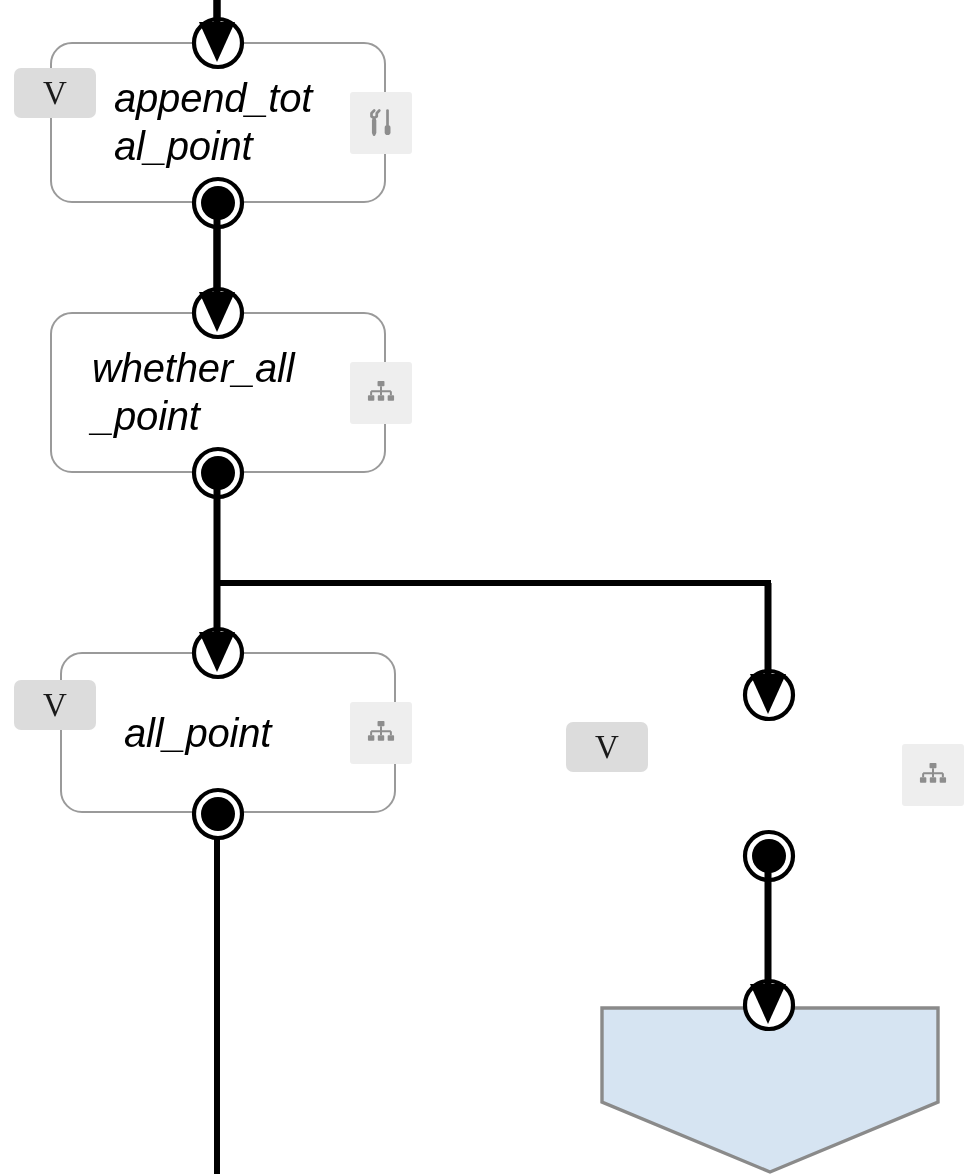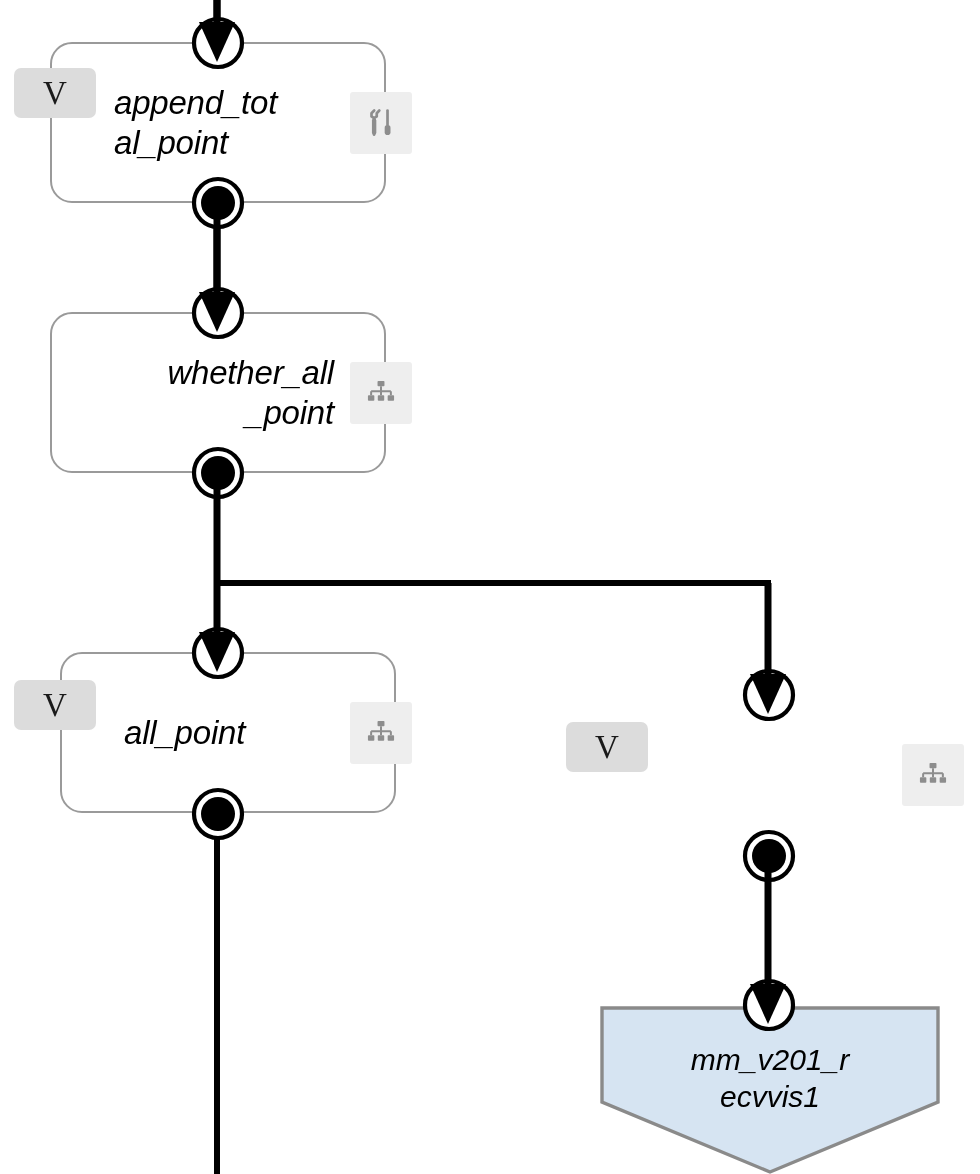--- a/index.html
+++ b/index.html
@@ -36,28 +36,28 @@
     background: #ffffff;
     z-index: 3;
   }
   .node-label {
     position: absolute;
     left: 62px;
     right: 50px;
     top: 50%;
     transform: translateY(-50%);
     font-style: italic;
-    font-size: 33px;
+    font-size: 40px;
     line-height: 1.22;
     color: #000000;
     letter-spacing: -0.2px;
     word-break: break-all;
     white-space: pre-wrap;
   }
-  .node-label.nopad-left { left: 40px; text-align: right; }
+  .node-label.nopad-left { left: 40px; }
 
   
   .pentagon {
     position: absolute;
     z-index: 3;
   }
   .pentagon-label {
     position: absolute;
     left: 0;
     right: 0;
@@ -191,22 +191,20 @@
       <rect x="2.2" y="13.6" width="4.8" height="4.2" rx="0.6" fill="#8d8d8d" stroke="none"></rect>
       <rect x="9.6" y="13.6" width="4.8" height="4.2" rx="0.6" fill="#8d8d8d" stroke="none"></rect>
       <rect x="17.0" y="13.6" width="4.8" height="4.2" rx="0.6" fill="#8d8d8d" stroke="none"></rect>
     </svg>
   </div>
 
   <div class="pentagon" style="left:598px; top:1004px; width:344px; height:172px;">
     <svg width="344" height="172" viewBox="0 0 344 172">
       <polygon points="4,4 340,4 340,98 172,168 4,98" fill="#d6e4f2" stroke="#8a8a8a" stroke-width="3.4" stroke-linejoin="miter"></polygon>
     </svg>
-    <div class="pentagon-label">mm_v201_r
-ecvvis1</div>
   </div>
 
   <div class="port" style="left:190px; top:15px;">
     <svg width="56" height="56" viewBox="0 0 56 56">
       <circle cx="28" cy="28" r="24" fill="#ffffff" stroke="#000000" stroke-width="4.2"></circle>
     </svg>
   </div>
 
   <div class="port" style="left:190px; top:175px;">
     <svg width="56" height="56" viewBox="0 0 56 56">

